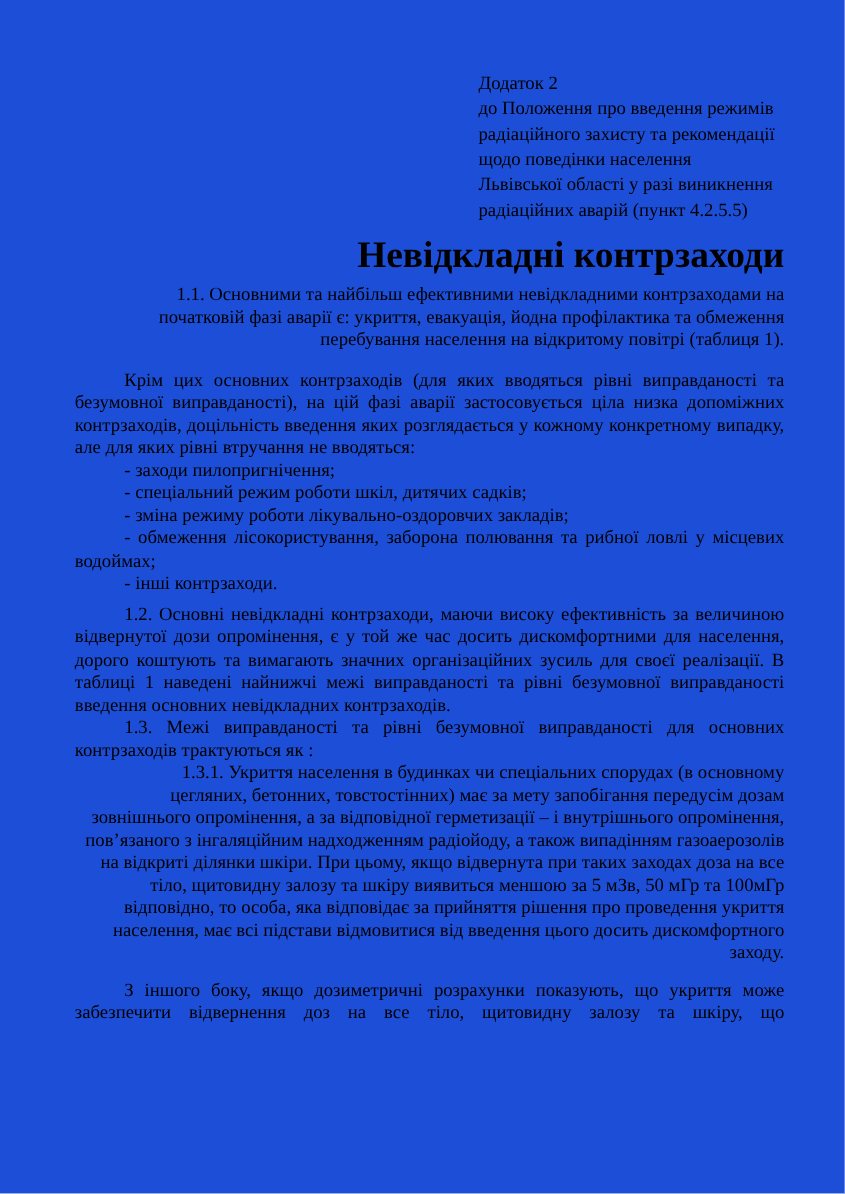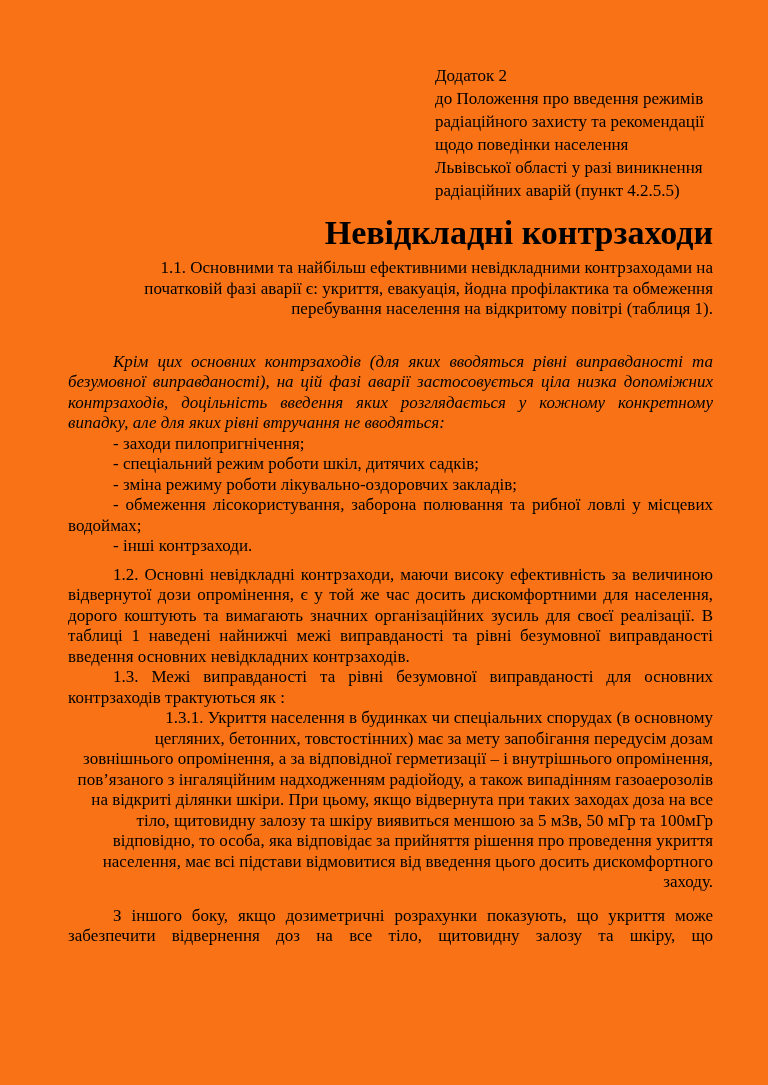--- a/index.html
+++ b/index.html
@@ -14,21 +14,21 @@
     color: #000000;
     font-family: "Liberation Serif", "DejaVu Serif", serif;
     font-size: 17px;
     line-height: 20.5px;
   }
   .page {
     box-sizing: border-box;
     width: 768px;
     height: 1085px;
     padding: 64px 55px 0 68px;
-    background: #f97316;
+    background: #1d4ed8;
     overflow: hidden;
   }
   .appendix-header {
     margin: 0 0 0 367px;
     width: max-content;
     max-width: 345px;
     white-space: pre-line;
     line-height: 23px;
     text-align: left;
   }
@@ -43,21 +43,21 @@
     text-indent: 45px;
     text-align: justify;
   }
   .ragged {
     text-align: right;
   }
   .justify-last {
     text-align-last: justify;
   }
   .mt-first { margin-top: 15px; }
-  .mt-para  { margin-top: 32px; font-style: italic; }
+  .mt-para  { margin-top: 16px; }
   .mt-sect  { margin-top: 8px; }
   .mt-close { margin-top: 13px; }
 </style>
 </head>
 <body>
 
 <div class="page">
 
   <div class="appendix-header">Додаток 2
 до Положення про введення режимів

